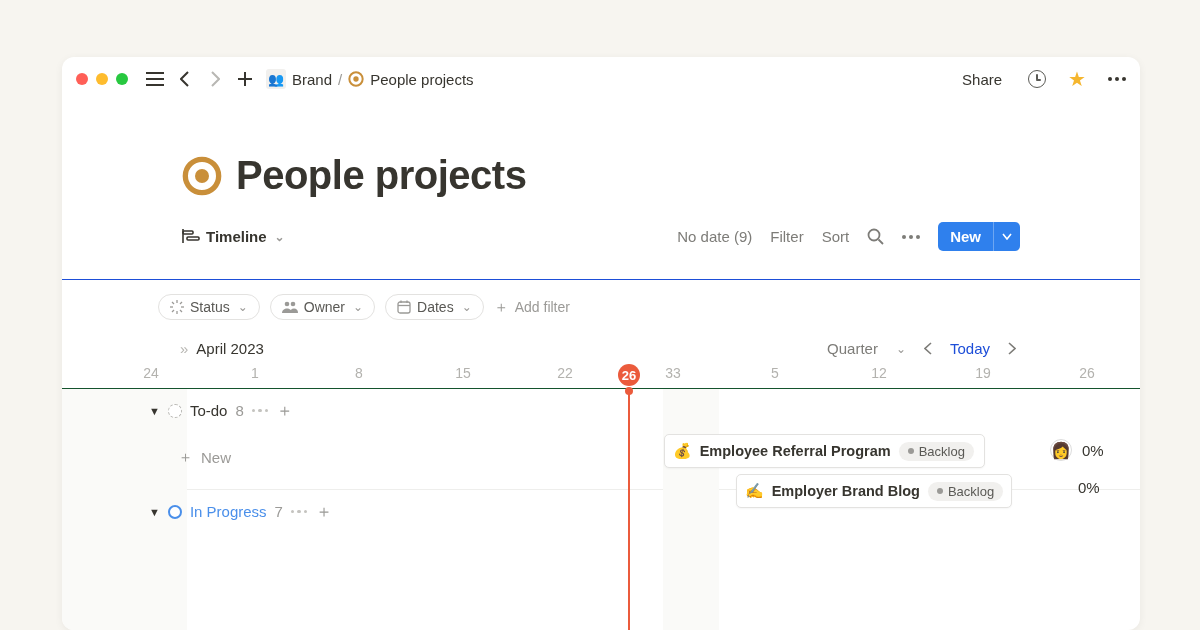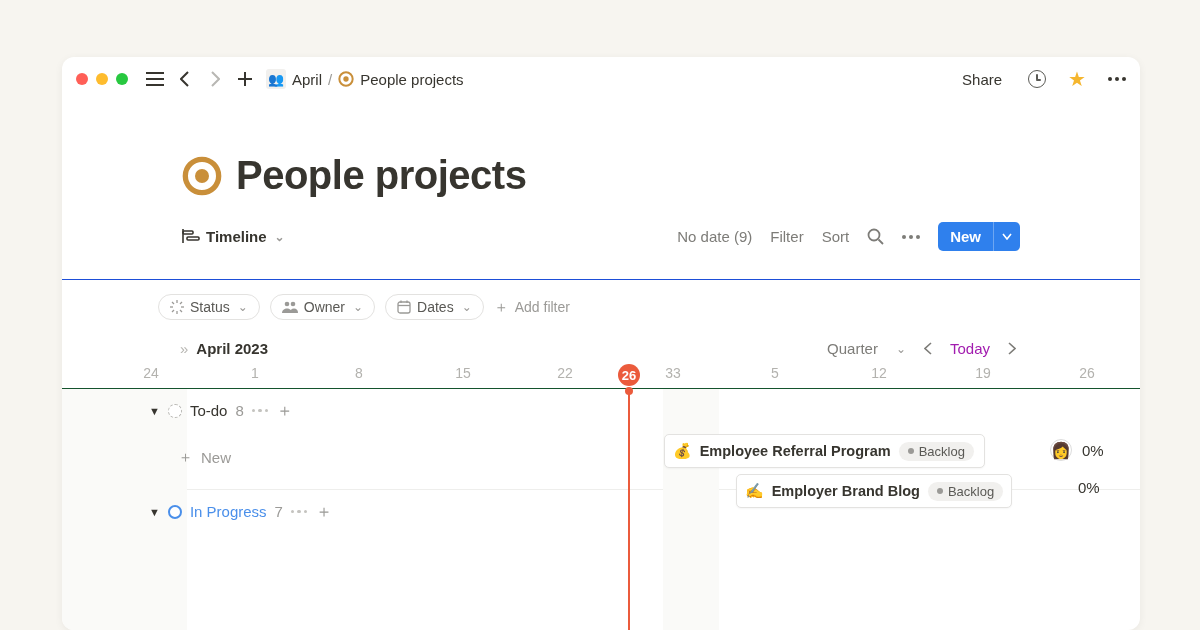--- a/index.html
+++ b/index.html
@@ -78,25 +78,25 @@
     border:1px solid #e3e2e0; border-radius:16px;
     padding:4px 11px; color:#5a5955; cursor:pointer;
   }
   .chip .ico { color:#9b9a97; font-size:13px; display:flex;}
   .addfilter { color:#9b9a97; display:flex; align-items:center; gap:6px; cursor:pointer;}
   .plus-s { font-size:15px; color:#9b9a97;}
 
   
   .tlheader { display:flex; align-items:center; padding:6px 120px 6px 118px; font-size:15px;}
   .tl-expand { color:#b8b7b3; font-size:15px; margin-right:8px; cursor:pointer;}
-  .tl-month { font-weight:700; }
+  .tl-month { font-weight:400; }
   .tl-right { margin-left:auto; display:flex; align-items:center; gap:14px; color:#7d7c78;}
   .tl-scale { cursor:pointer; display:flex; align-items:center; gap:16px;}
   .navarr { cursor:pointer; padding:0 4px;}
-  .today-lbl { color:#a21caf; font-weight:500; cursor:pointer;}
+  .today-lbl { color:#1d4ed8; font-weight:500; cursor:pointer;}
 
   
   .datescale { position:relative; height:26px; border-bottom:1px solid #14532d;}
   .datescale .dnum { position:absolute; top:2px; font-size:14px; color:#b3b2ae; transform:translateX(-50%);}
   .curday {
     position:absolute; top:1px; width:22px;height:22px; background:#eb5b3c; color:#fff;
     border-radius:50%; font-size:13px; font-weight:600;
     display:flex; align-items:center; justify-content:center;
     transform:translateX(-50%);
   }
@@ -167,21 +167,21 @@
           <path d="M2 1l7 7-7 7" stroke="#b8b7b3" stroke-width="2" fill="none"></path>
         </svg>
     </div>
     <div class="tbicon">
       <svg width="16" height="16" viewBox="0 0 16 16">
           <path d="M8 1v14M1 8h14" stroke="#37352f" stroke-width="2"></path>
         </svg>
     </div>
     <div class="breadcrumb">
       <span class="bc-icon-box">👥</span>
-      <span class="bc-text">April</span>
+      <span class="bc-text">Brand</span>
       <span class="bc-sep">/</span>
       <svg class="targ" viewBox="0 0 24 24">
         <circle cx="12" cy="12" r="10" fill="none" stroke="#c98f3a" stroke-width="3"></circle>
         <circle cx="12" cy="12" r="4" fill="#c98f3a"></circle>
       </svg>
       <span class="bc-text">People projects</span>
     </div>
     <div class="spacer"></div>
     <span class="share">Share</span>
     <div style="width:10px"></div>

